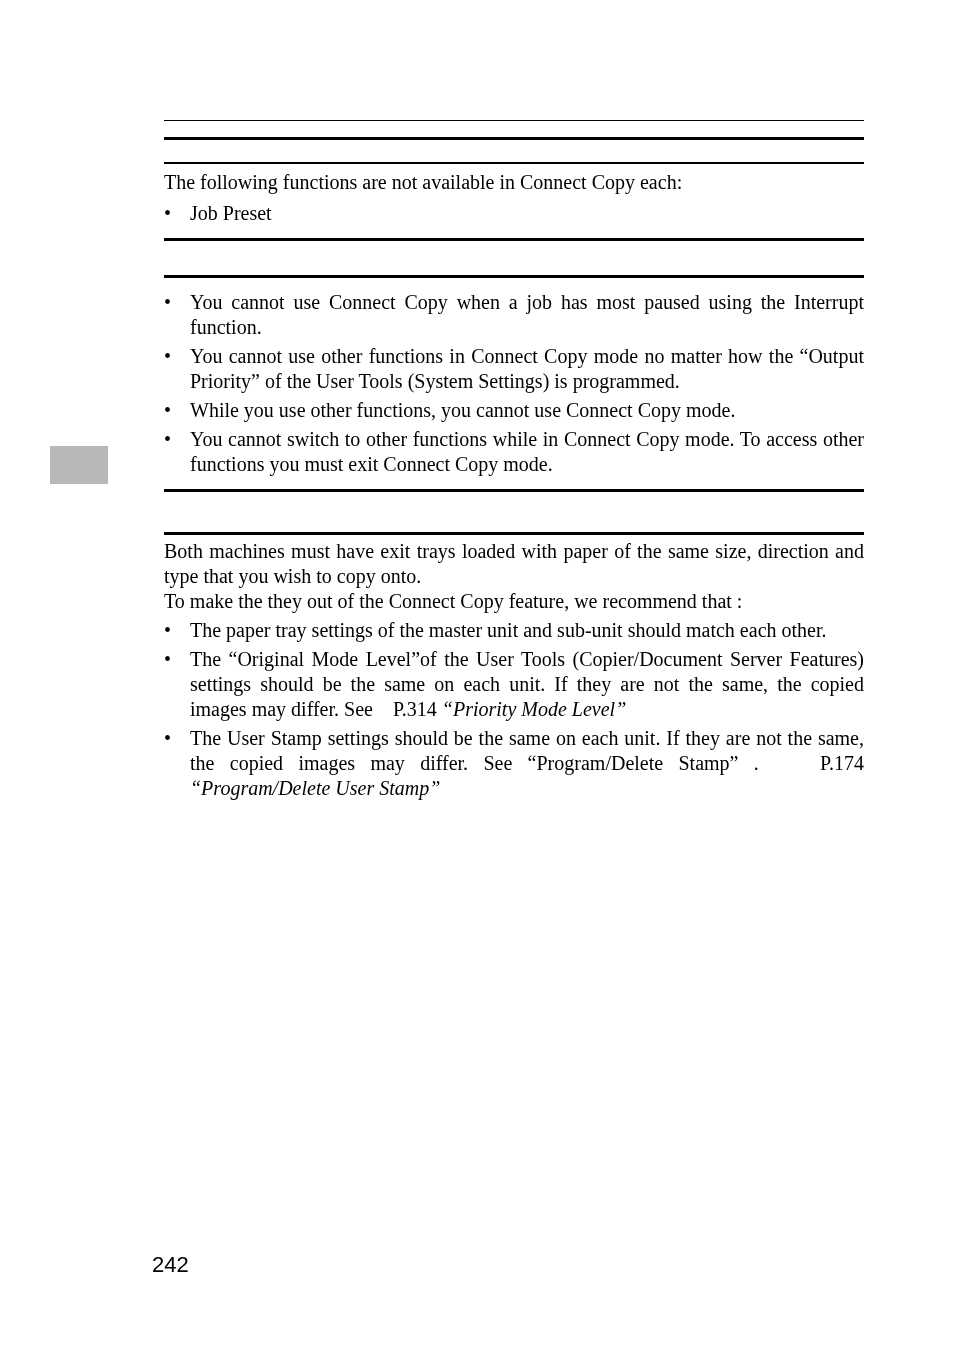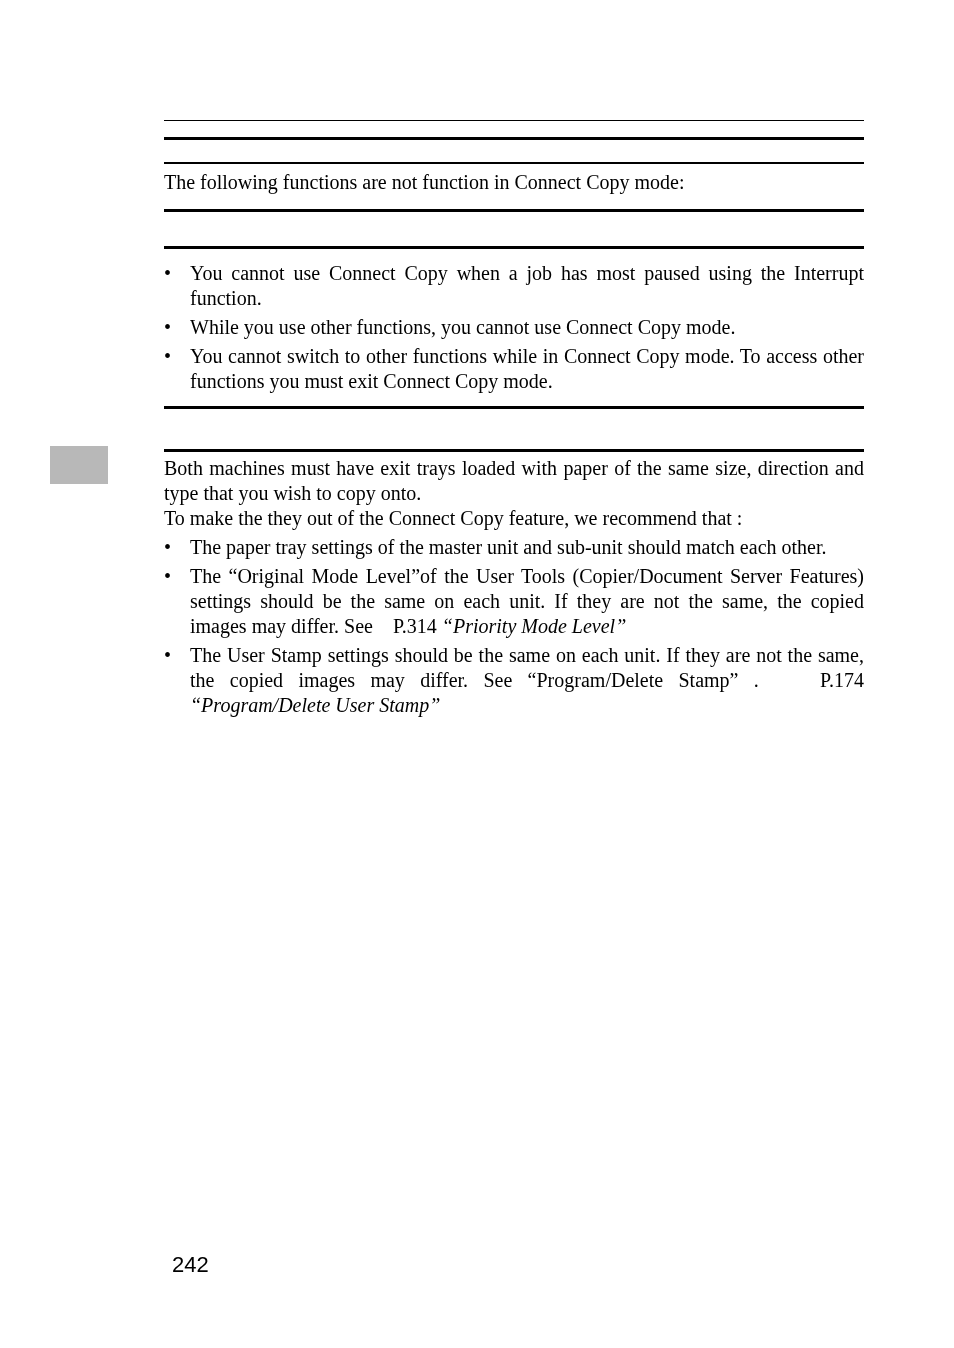--- a/index.html
+++ b/index.html
@@ -49,48 +49,52 @@
     content: "•";
     position: absolute;
     left: 0;
     top: 0;
   }
   .para { margin: 4px 0; text-align: justify; }
   .xref { font-style: italic; }
   .pagenum {
     position: absolute;
     bottom: 70px;
-    left: 172px;
+    left: 152px;
     font-family: Helvetica, Arial, sans-serif;
     font-size: 22px;
   }
   .bneg { margin-bottom:-4px; }
   .topgap { height:16px; }
 </style>
 </head>
 <body>
 
 <div class="page">
   <div class="side-tab"></div>
 
   <div class="rule thin"></div>
   <div class="topgap"></div>
   <div class="rule"></div>
   <div class="gap-lg"></div>
   <div class="rule th"></div>
 
-  <p class="section-lead">The following functions are not function in Connect Copy mode:</p>
+  <p class="section-lead">The following functions are not available in Connect Copy each:</p>
+  <ul class="bullets">
+    <li>Job Preset</li>
+  </ul>
   <div class="gap-sm"></div>
   <div class="rule"></div>
 
   <div style="height:34px"></div>
   <div class="rule"></div>
   <div class="gap-sm"></div>
   <ul class="bullets">
     <li>You cannot use Connect Copy when a job has most paused using the Interrupt function.</li>
+    <li>You cannot use other functions in Connect Copy mode no matter how the “Output Priority” of the User Tools (System Settings) is programmed.</li>
     <li>While you use other functions, you cannot use Connect Copy mode.</li>
     <li>You cannot switch to other functions while in Connect Copy mode. To access other functions you must exit Connect Copy mode.</li>
   </ul>
   <div class="gap-sm"></div>
   <div class="rule"></div>
 
   <div style="height:40px"></div>
   <div class="rule"></div>
   <p class="para bneg">Both machines must have exit trays loaded with paper of the same size, direction and type that you wish to copy onto.</p>
   <p class="para">To make the they out of the Connect Copy feature, we recommend that :</p>

